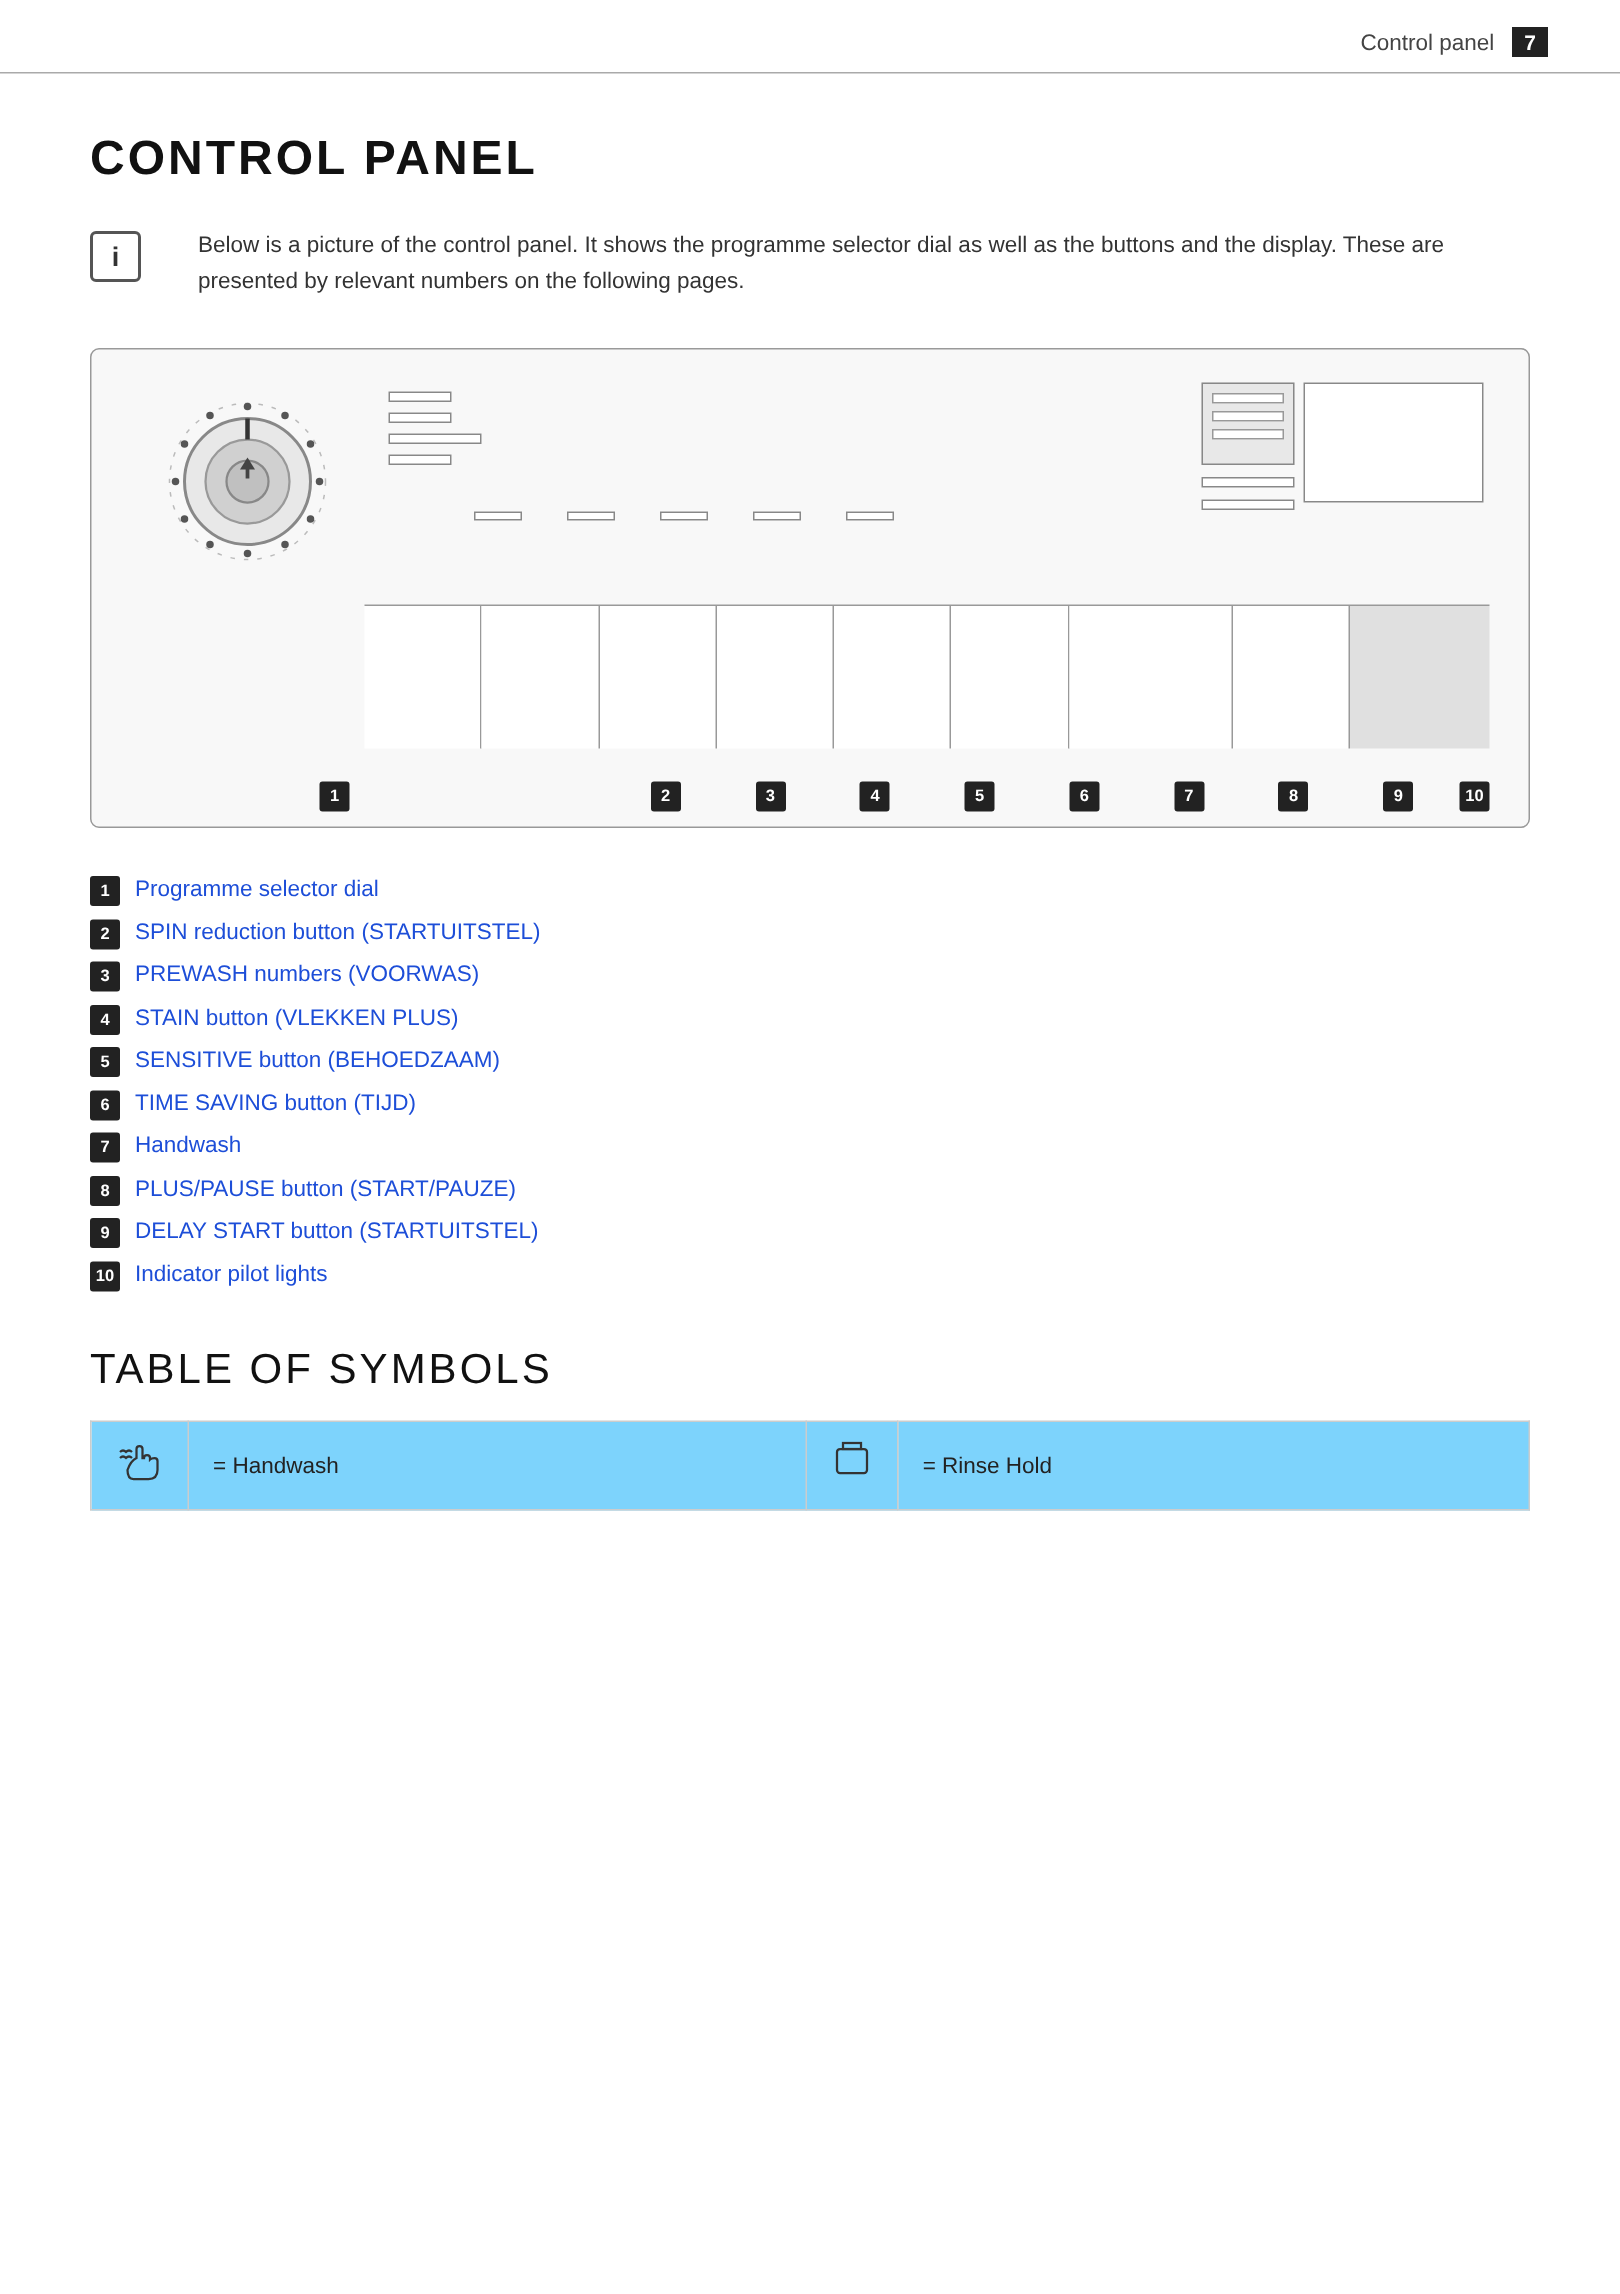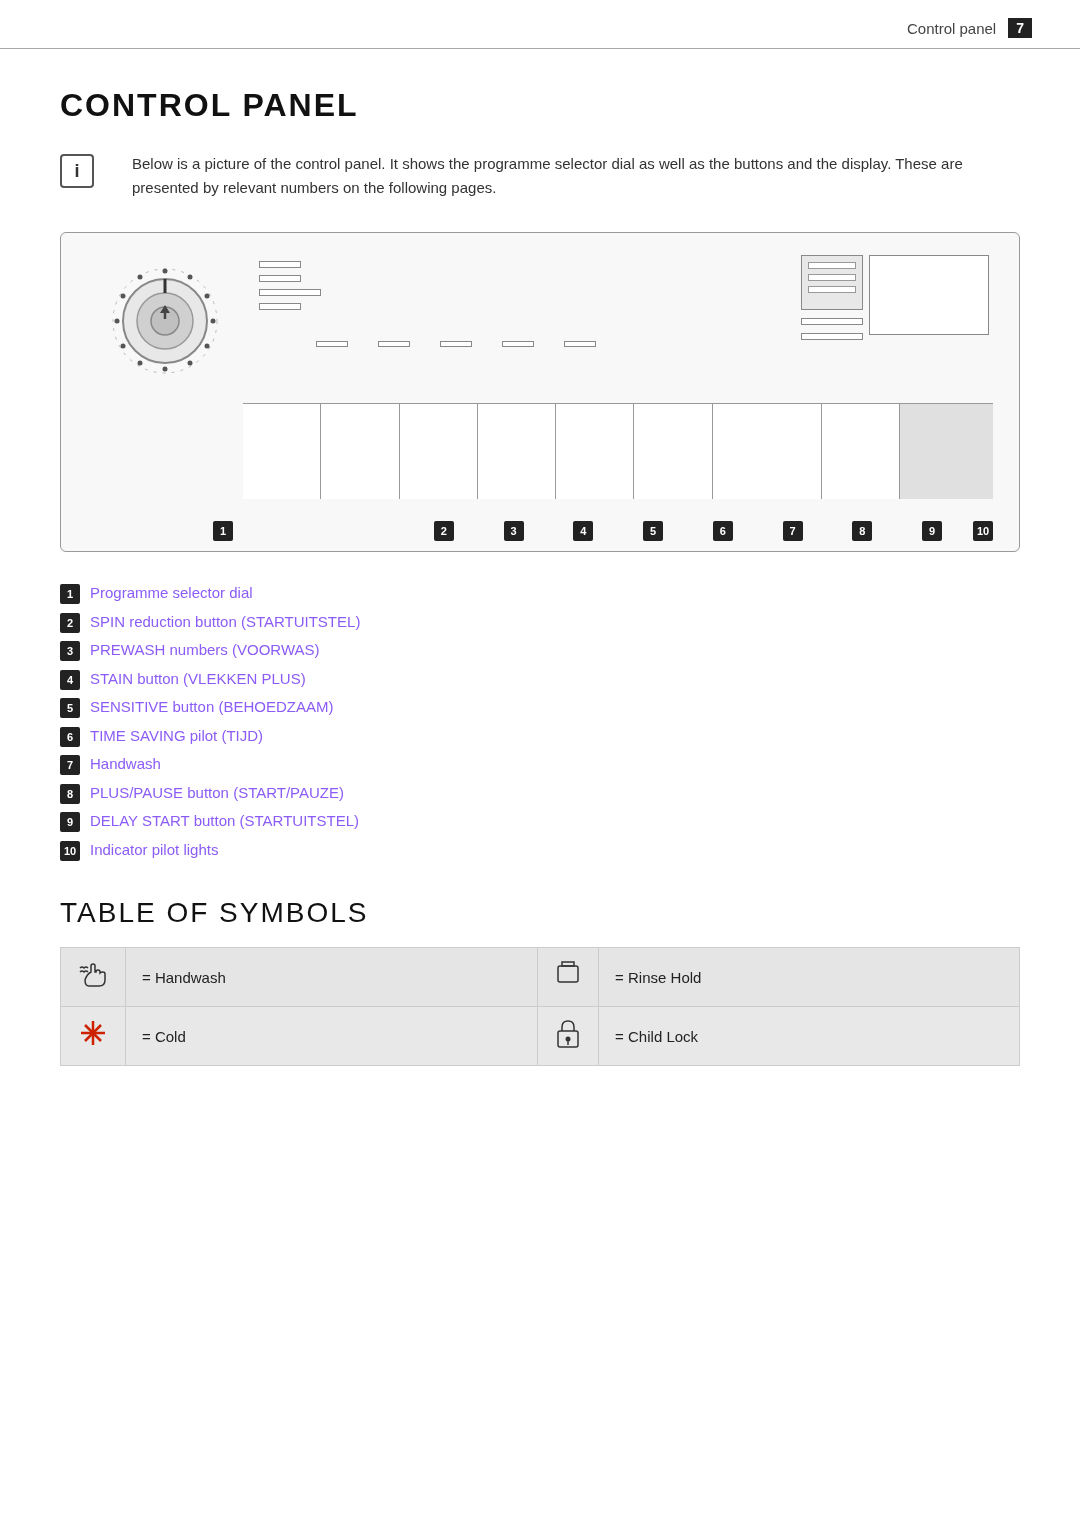--- a/index.html
+++ b/index.html
@@ -133,21 +133,21 @@
       height: 20px;
       display: inline-flex;
       align-items: center;
       justify-content: center;
       border-radius: 2px;
       margin-right: 10px;
       flex-shrink: 0;
       padding: 0 3px;
     }
     .legend-text {
-      color: #8b5cf6;
+      color: #1d4ed8;
     }
 
     
     .symbols-title {
       font-size: 28px;
       font-weight: normal;
       letter-spacing: 2px;
       margin-bottom: 18px;
       margin-top: 8px;
       color: #111;
@@ -167,21 +167,21 @@
       text-align: center;
       width: 50px;
     }
     .sym-label {
       color: #222;
     }
     .row-highlight {
       background: #e8e8e8;
     }
     .row-normal {
-      background: #e5e5e5;
+      background: #7dd3fc;
     }
     .sym-star {
       background: #e8e8e8;
       color: #cc2200;
       font-size: 22px;
       font-weight: bold;
       text-align: center;
     }
 
     .diag-stack-lines {
@@ -350,21 +350,21 @@
     <div class="legend-item">
       <span class="legend-badge">4</span>
       <span class="legend-text">STAIN button (VLEKKEN PLUS)</span>
     </div>
     <div class="legend-item">
       <span class="legend-badge">5</span>
       <span class="legend-text">SENSITIVE button (BEHOEDZAAM)</span>
     </div>
     <div class="legend-item">
       <span class="legend-badge">6</span>
-      <span class="legend-text">TIME SAVING pilot (TIJD)</span>
+      <span class="legend-text">TIME SAVING button (TIJD)</span>
     </div>
     <div class="legend-item">
       <span class="legend-badge">7</span>
       <span class="legend-text">Handwash</span>
     </div>
     <div class="legend-item">
       <span class="legend-badge">8</span>
       <span class="legend-text">PLUS/PAUSE button (START/PAUZE)</span>
     </div>
     <div class="legend-item">
@@ -395,39 +395,16 @@
         <td class="sym-icon">
           
           <svg width="28" height="28" viewBox="0 0 28 28" xmlns="http://www.w3.org/2000/svg">
             <rect x="4" y="6" width="20" height="16" rx="2" fill="none" stroke="#333" stroke-width="1.5"></rect>
             <rect x="8" y="2" width="12" height="4" fill="none" stroke="#333" stroke-width="1.5"></rect>
           </svg>
         </td>
         <td class="sym-label">= Rinse Hold</td>
       </tr>
 
-      <tr class="row-highlight">
-        <td class="sym-icon sym-star">
-          
-          <svg width="32" height="32" viewBox="0 0 32 32" xmlns="http://www.w3.org/2000/svg">
-            <line x1="16" y1="4" x2="16" y2="28" stroke="#cc2200" stroke-width="2.5"></line>
-            <line x1="4" y1="16" x2="28" y2="16" stroke="#cc2200" stroke-width="2.5"></line>
-            <line x1="8" y1="8" x2="24" y2="24" stroke="#cc2200" stroke-width="2.5"></line>
-            <line x1="24" y1="8" x2="8" y2="24" stroke="#cc2200" stroke-width="2.5"></line>
-            <circle cx="16" cy="16" r="3" fill="#cc2200"></circle>
-          </svg>
-        </td>
-        <td class="sym-label">= Cold</td>
-        <td class="sym-icon">
-          
-          <svg width="28" height="32" viewBox="0 0 28 32" xmlns="http://www.w3.org/2000/svg">
-            <rect x="4" y="14" width="20" height="16" rx="2" fill="none" stroke="#333" stroke-width="1.5"></rect>
-            <path d="M8 14 L8 10 Q8 4 14 4 Q20 4 20 10 L20 14" fill="none" stroke="#333" stroke-width="1.5"></path>
-            <circle cx="14" cy="22" r="2.5" fill="#333"></circle>
-            <line x1="14" y1="24" x2="14" y2="28" stroke="#333" stroke-width="1.5"></line>
-          </svg>
-        </td>
-        <td class="sym-label">= Child Lock</td>
-      </tr>
     </tbody>
   </table>
 
 </div>
 
 </body></html>

